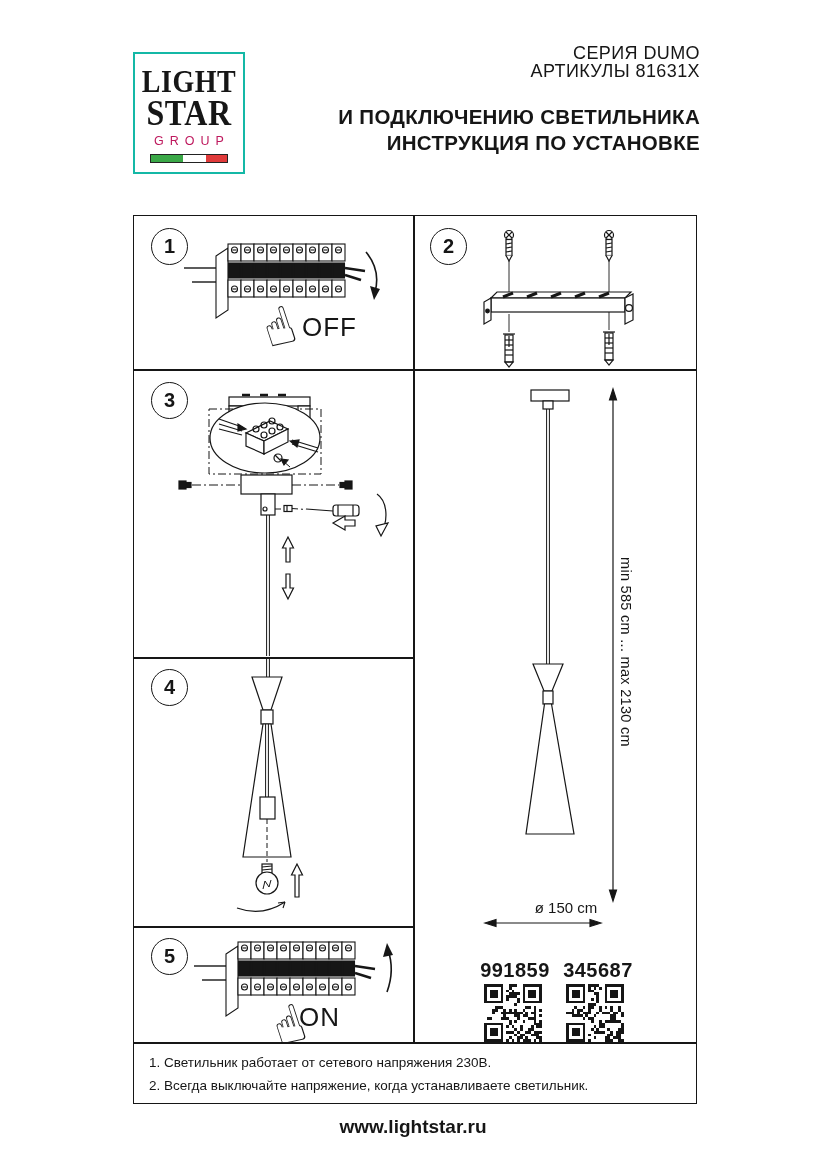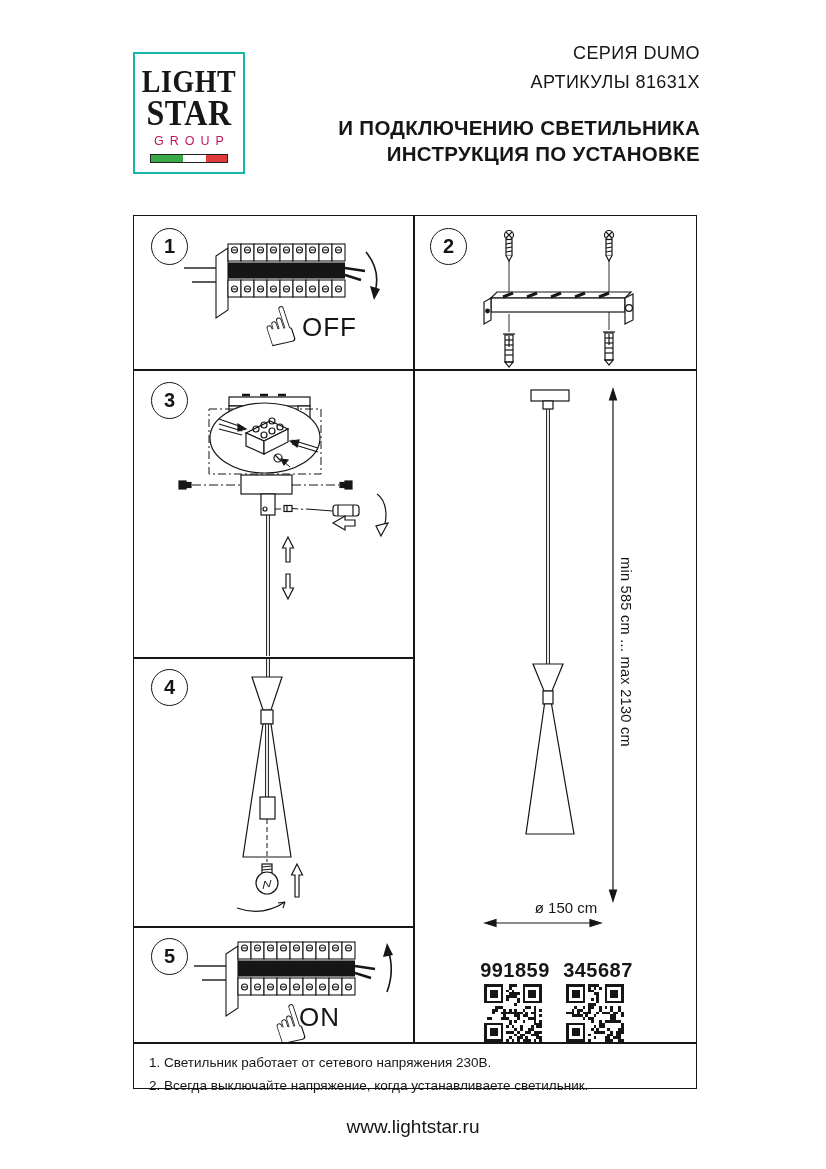--- a/index.html
+++ b/index.html
@@ -13,21 +13,21 @@
   #logo-light{font-size:28px;margin-top:14px;}
   #logo-star{font-size:32px;margin-top:1px;}
   #logo-group{font-size:12.5px;letter-spacing:6px;text-indent:6px;margin-top:5px;color:#be185d;}
   #logo-flag{width:78px;height:9px;margin:6px auto 0;border:1px solid #222;
              box-sizing:border-box;display:flex;}
   #logo-flag .g{flex:0 0 42%;}
   #logo-flag .w{flex:0 0 31%;background:#fff;}
   #logo-flag .r{flex:1;}
   #title-block{position:absolute;right:126px;top:44px;text-align:right;}
   .series-line{font-size:18px;font-weight:400;letter-spacing:.4px;line-height:1;}
-  .series-line + .series-line{margin-top:11px;}
+  .series-line + .series-line{}
   #main-title{margin-top:24px;font-size:20.5px;font-weight:700;letter-spacing:.3px;line-height:26px;}
   
   #grid{position:absolute;left:133px;top:215px;width:564px;height:828px;
         border:1.5px solid #161616;box-sizing:border-box;background:#fff;}
   .gridline{position:absolute;background:#161616;}
   #vline{left:279px;top:0;width:1.5px;height:100%;}
   #h1{left:0;top:153px;width:100%;height:1.5px;}
   #h2{left:0;top:441px;width:280px;height:1.5px;}
   #h3{left:0;top:710px;width:280px;height:1.5px;}
   .step-circle{position:absolute;width:37px;height:37px;border:1.7px solid #161616;
@@ -35,25 +35,25 @@
                justify-content:center;font-size:20px;font-weight:700;background:#fff;z-index:3;}
   .drawing{position:absolute;}
   .overlay-label{position:absolute;font-size:26px;font-weight:500;letter-spacing:1px;z-index:2;}
   #height-label{position:absolute;left:484px;top:341px;writing-mode:vertical-rl;
                 font-size:14.5px;letter-spacing:.3px;white-space:nowrap;}
   #dia-label{position:absolute;left:392px;top:683px;width:80px;text-align:center;font-size:15px;}
   .code-label{position:absolute;width:70px;text-align:center;font-size:20px;
               font-weight:700;letter-spacing:.5px;top:743px;}
   .qr{position:absolute;top:768px;width:58px;height:58px;}
   
-  #notes-box{position:absolute;left:133px;top:1043px;width:564px;height:46px;
+  #notes-box{position:absolute;left:133px;top:1043px;width:564px;height:61px;
              border:1.5px solid #161616;box-sizing:border-box;padding:7px 0 0 15px;}
   .note-line{font-size:13.5px;line-height:23px;}
   #website{position:absolute;left:0;top:1116px;width:100%;text-align:center;
-           font-size:19px;font-weight:400;}
+           font-size:19px;font-weight:700;}
   svg{display:block;}
 </style>
 </head>
 <body>
 
 <div id="page">
 
   <div id="logo-box">
     <div id="logo-light" class="logo-word">LIGHT</div>
     <div id="logo-star" class="logo-word">STAR</div>

